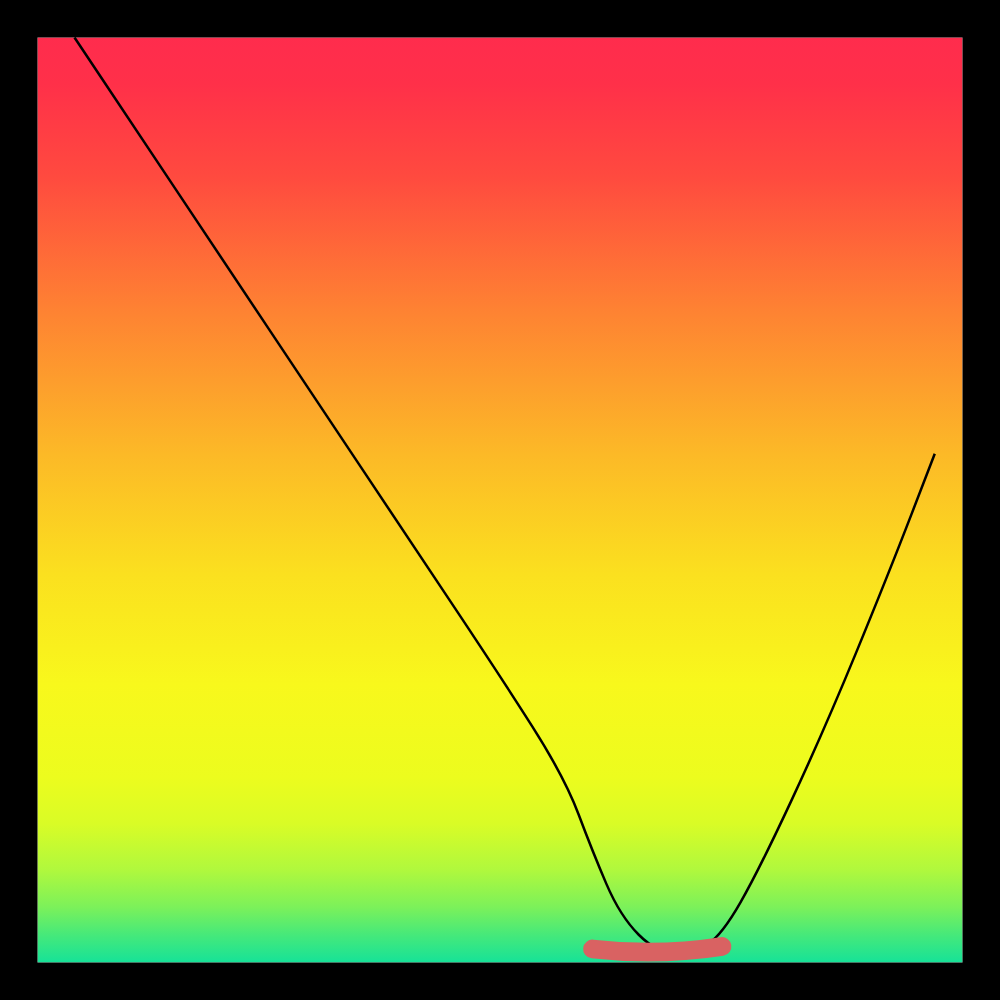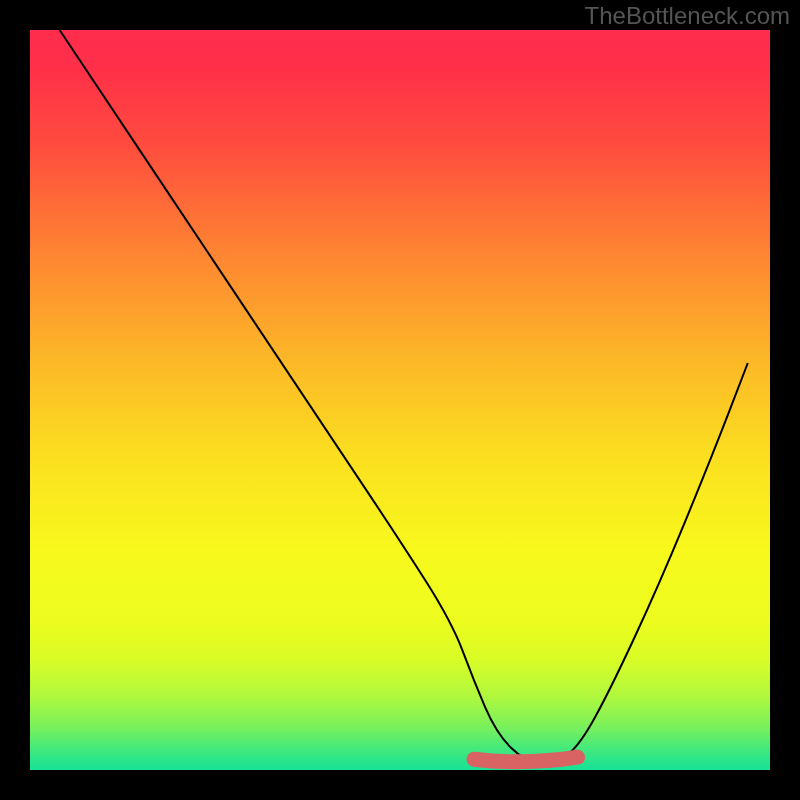--- a/index.html
+++ b/index.html
@@ -25,21 +25,20 @@
     z-index: 20;
   }
   svg {
     display: block;
   }
 </style>
 </head>
 <body>
 
 <div class="container">
-  <div class="watermark">TheBottleneck.com</div>
   <svg id="chart-svg" width="800" height="800">
     <defs>
       <linearGradient id="bg-grad" x1="0" y1="0" x2="0" y2="1">
           <stop offset="0%" stop-color="#ff2c4d"></stop>
           <stop offset="5%" stop-color="#ff3049"></stop>
           <stop offset="15%" stop-color="#ff4a3f"></stop>
           <stop offset="30%" stop-color="#fe8432"></stop>
           <stop offset="45%" stop-color="#fcb927"></stop>
           <stop offset="57.99999999999999%" stop-color="#fbe01f"></stop>
           <stop offset="70%" stop-color="#f8f81c"></stop>

